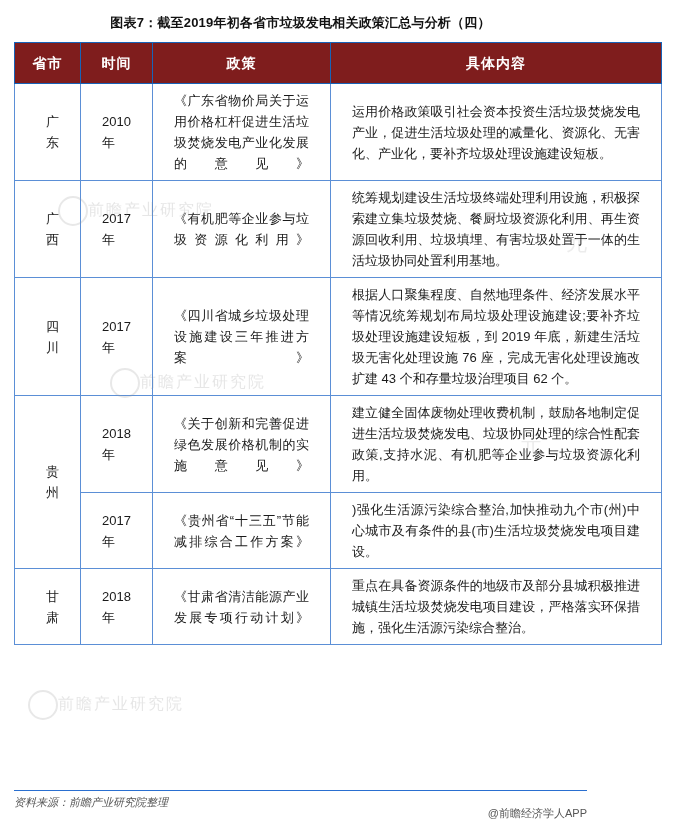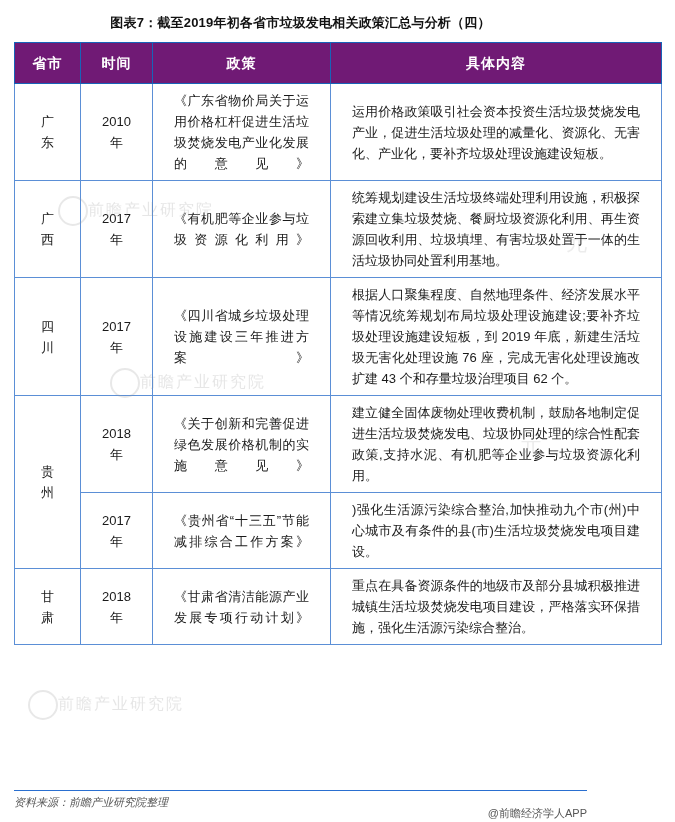--- a/index.html
+++ b/index.html
@@ -38,43 +38,43 @@
     border: 1px solid #2a6fd0;
   }
   table.policy th, table.policy td {
     border: 1px solid #5b8fd6;
     vertical-align: middle;
     padding: 6px 21px;
     font-size: 13px;
     line-height: 21px;
   }
   table.policy thead th {
-    background: #701a75;
+    background: #7f1d1d;
     color: #ffffff;
     font-size: 14px;
     font-weight: bold;
     text-align: center;
     height: 32px;
     padding: 4px 6px;
     border: 1px solid #1763b8;
     letter-spacing: 1px;
   }
   col.c-prov { width: 66px; }
   col.c-time { width: 72px; }
   col.c-policy { width: 178px; }
   col.c-content { width: 331px; }
 
   td.prov {
-    text-align: center;
+    text-align: right;
     padding-left: 8px;
     font-size: 13px;
     margin-top: 38px;
   }
   td.time {
-    text-align: center;
+    text-align: left;
     font-size: 13px;
   }
   td.policy-name {
     text-align: justify;
     text-align-last: justify;
     font-size: 13px;
     line-height: 23px;
   }
   td.content {
     text-align: justify;

